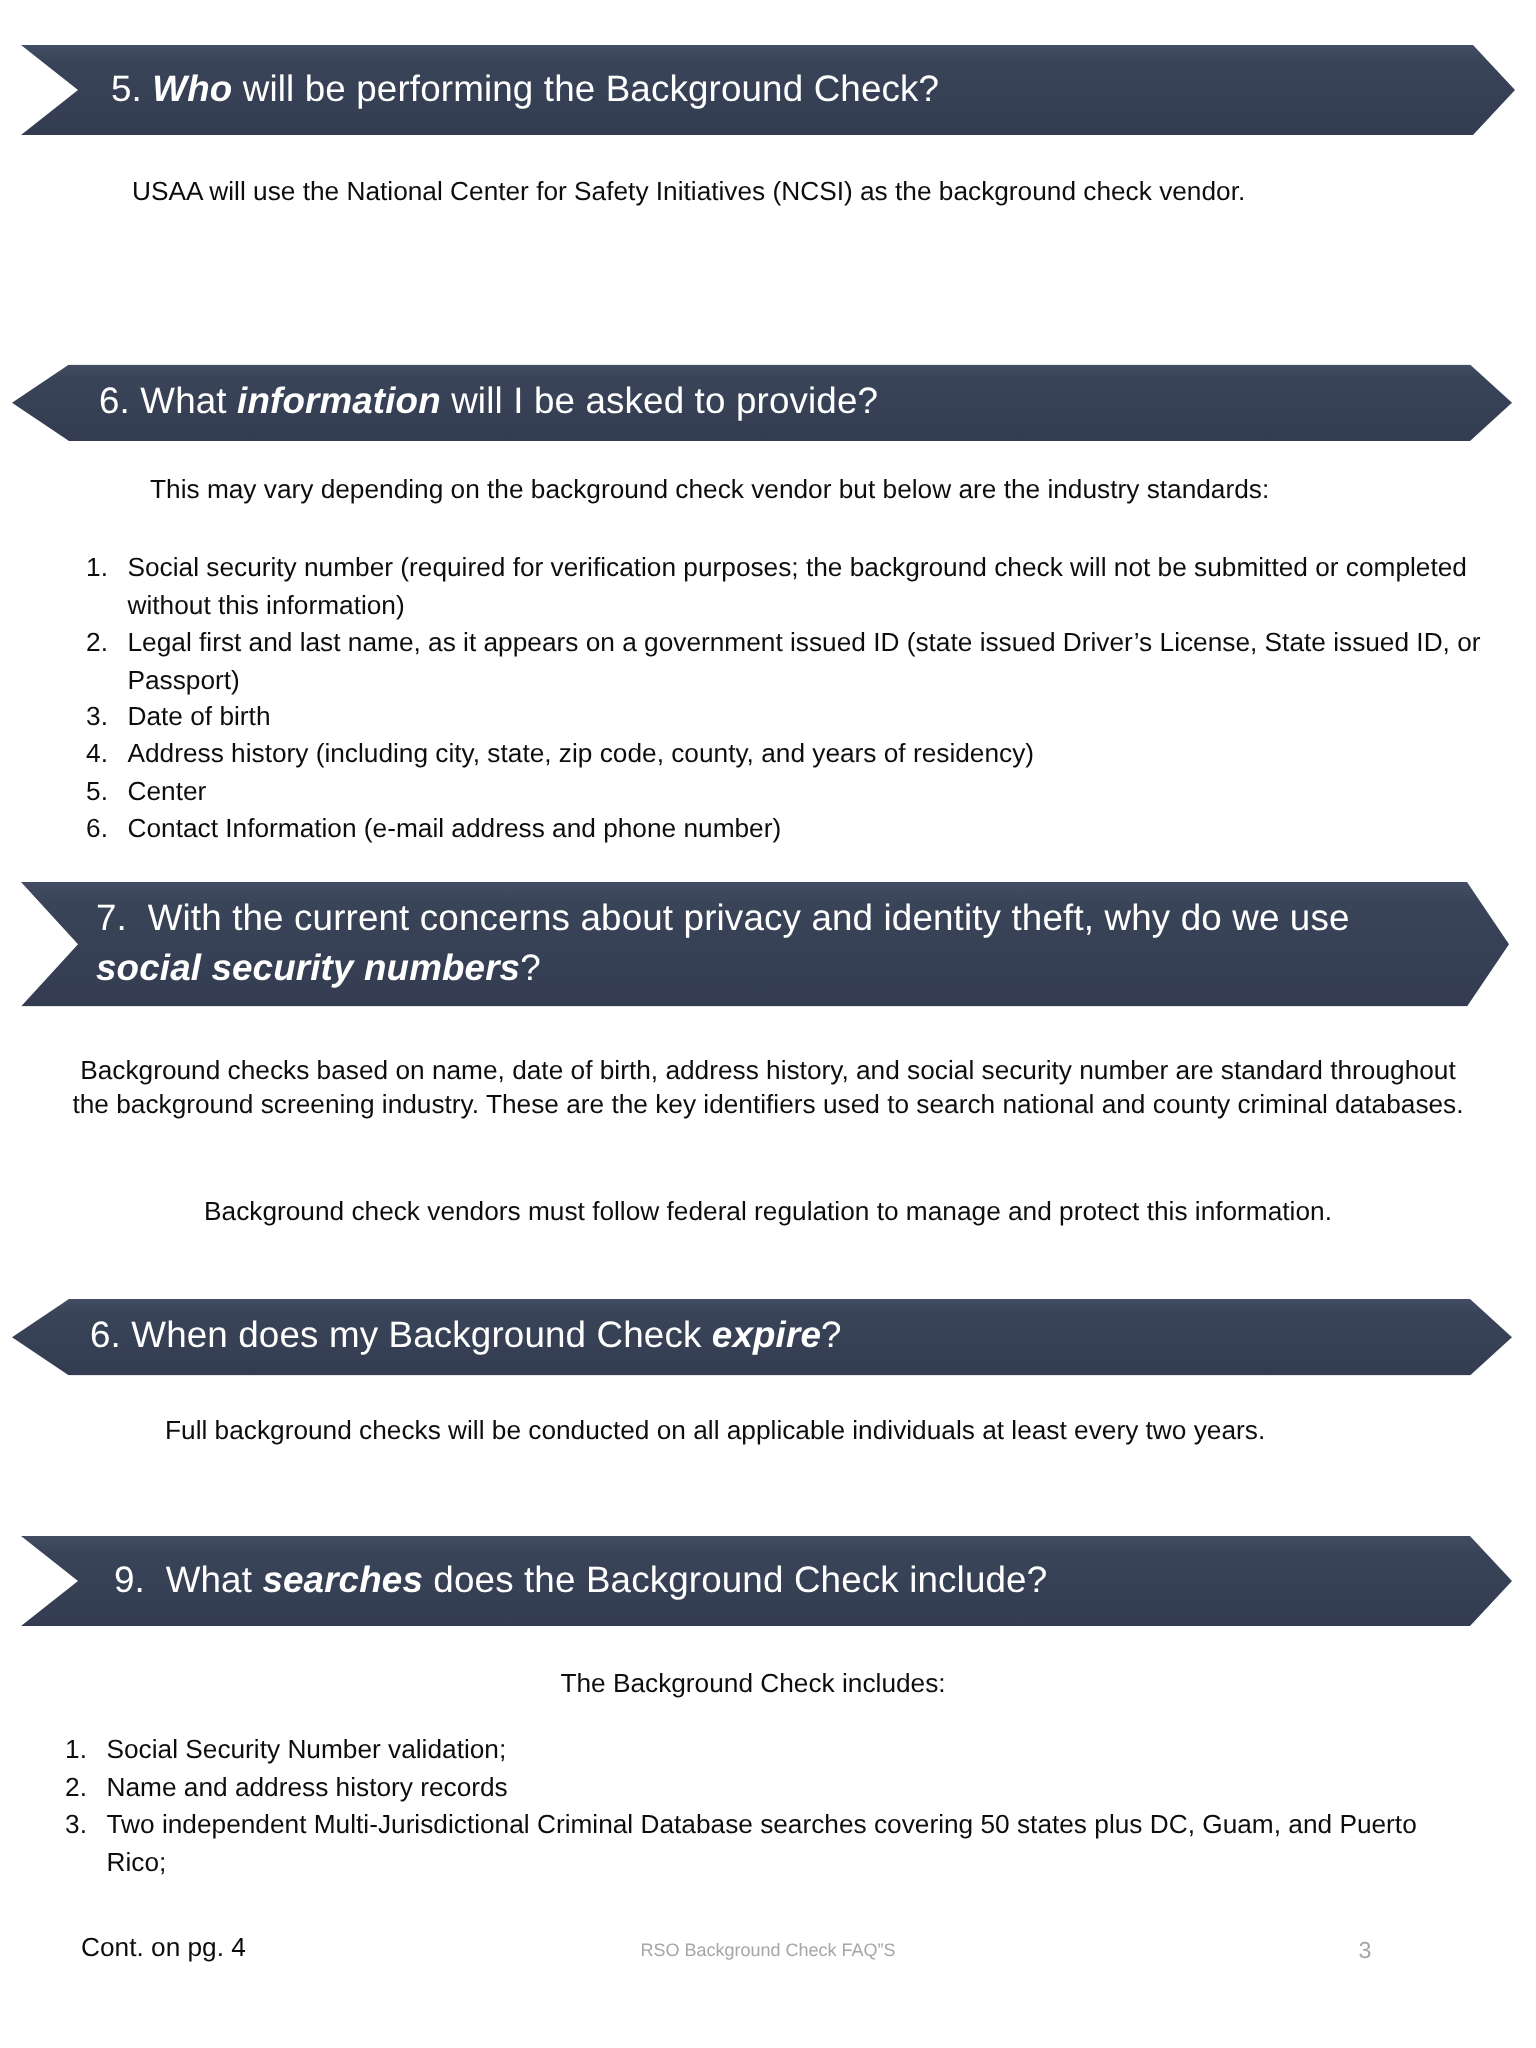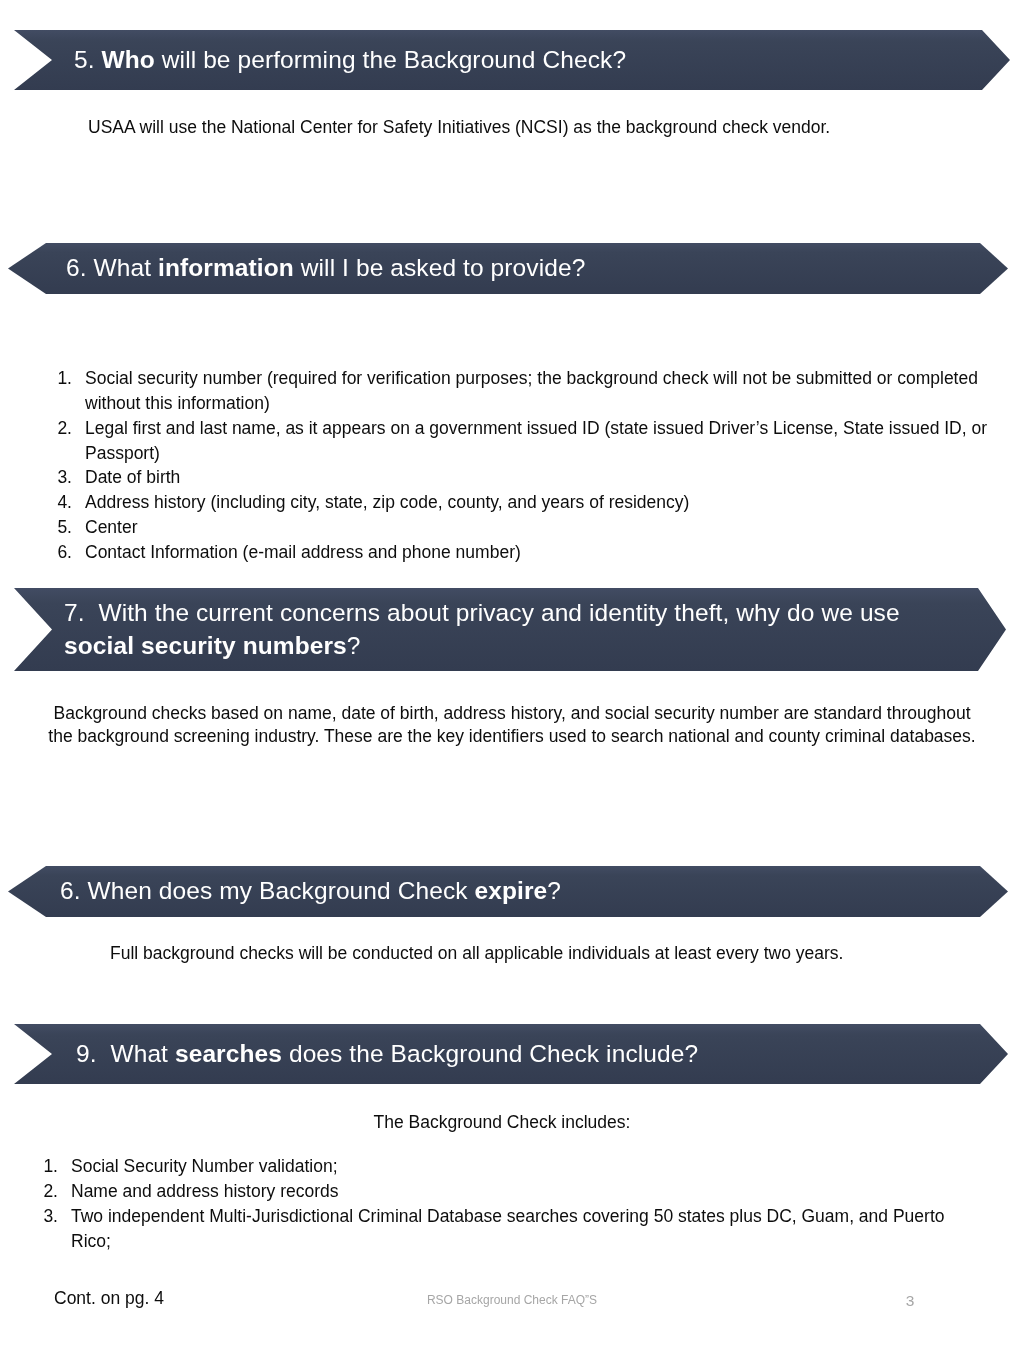--- a/index.html
+++ b/index.html
@@ -57,20 +57,21 @@
 
   .banner-text {
     font-size: 24.5px;
     font-weight: 400;
     letter-spacing: 0.1px;
     line-height: 1.33;
     white-space: pre-wrap;
   }
   .banner-text b {
     font-weight: 700;
+    font-style: italic;
   }
 
   
   .para {
     position: absolute;
     font-size: 17.5px;
     line-height: 1.33;
     color: #0d0d0d;
   }
   .para.center { text-align: center; }
@@ -133,36 +134,38 @@
   <div class="banner notch" style="left:14px; top:30px; width:996px; height:60px; padding-left:60px;">
     <div class="banner-text"><span>5. </span><b>Who</b><span> will be performing the Background Check?</span></div>
   </div>
 
   <div class="para" style="left:88px; top:116px; width:880px;">USAA will use the National Center for Safety Initiatives (NCSI) as the background check vendor.</div>
 
   <div class="banner point" style="left:8px; top:243px; width:1000px; height:51px; padding-left:58px;">
     <div class="banner-text"><span>6. What </span><b>information</b><span> will I be asked to provide?</span></div>
   </div>
 
+  <div class="para" style="left:100px; top:315px; width:840px;">This may vary depending on the background check vendor but below are the industry standards:</div>
 
   <ol class="numlist" style="left:38px; top:366px; width:950px;">
     <li><span class="num">1.</span><span>Social security number (required for verification purposes; the background check will not be submitted or completed without this information)</span></li>
     <li><span class="num">2.</span><span>Legal first and last name, as it appears on a government issued ID (state issued Driver’s License, State issued ID, or Passport)</span></li>
     <li><span class="num">3.</span><span>Date of birth</span></li>
     <li><span class="num">4.</span><span>Address history (including city, state, zip code, county, and years of residency)</span></li>
     <li><span class="num">5.</span><span>Center</span></li>
     <li><span class="num">6.</span><span>Contact Information (e-mail address and phone number)</span></li>
   </ol>
 
   <div class="banner notch" style="left:14px; top:588px; width:992px; height:83px; padding-left:50px; padding-right:40px;">
     <div class="banner-text"><span>7.  With the current concerns about privacy and identity theft, why do we use</span> <b>social security numbers</b><span>?</span></div>
   </div>
 
   <div class="para center" style="left:46px; top:702px; width:932px;">Background checks based on name, date of birth, address history, and social security number are standard throughout the background screening industry.  These are the key identifiers used to search national and county criminal databases.</div>
 
+  <div class="para center" style="left:46px; top:796px; width:932px;">Background check vendors must follow federal regulation to manage and protect this information.</div>
 
   <div class="banner point" style="left:8px; top:866px; width:1000px; height:51px; padding-left:52px;">
     <div class="banner-text"><span>6. When does my Background Check </span><b>expire</b><span>?</span></div>
   </div>
 
   <div class="para" style="left:110px; top:942px; width:840px;">Full background checks will be conducted on all applicable individuals at least every two years.</div>
 
   <div class="banner notch" style="left:14px; top:1024px; width:994px; height:60px; padding-left:62px;">
     <div class="banner-text"><span>9.  What </span><b>searches</b><span> does the Background Check include?</span></div>
   </div>

